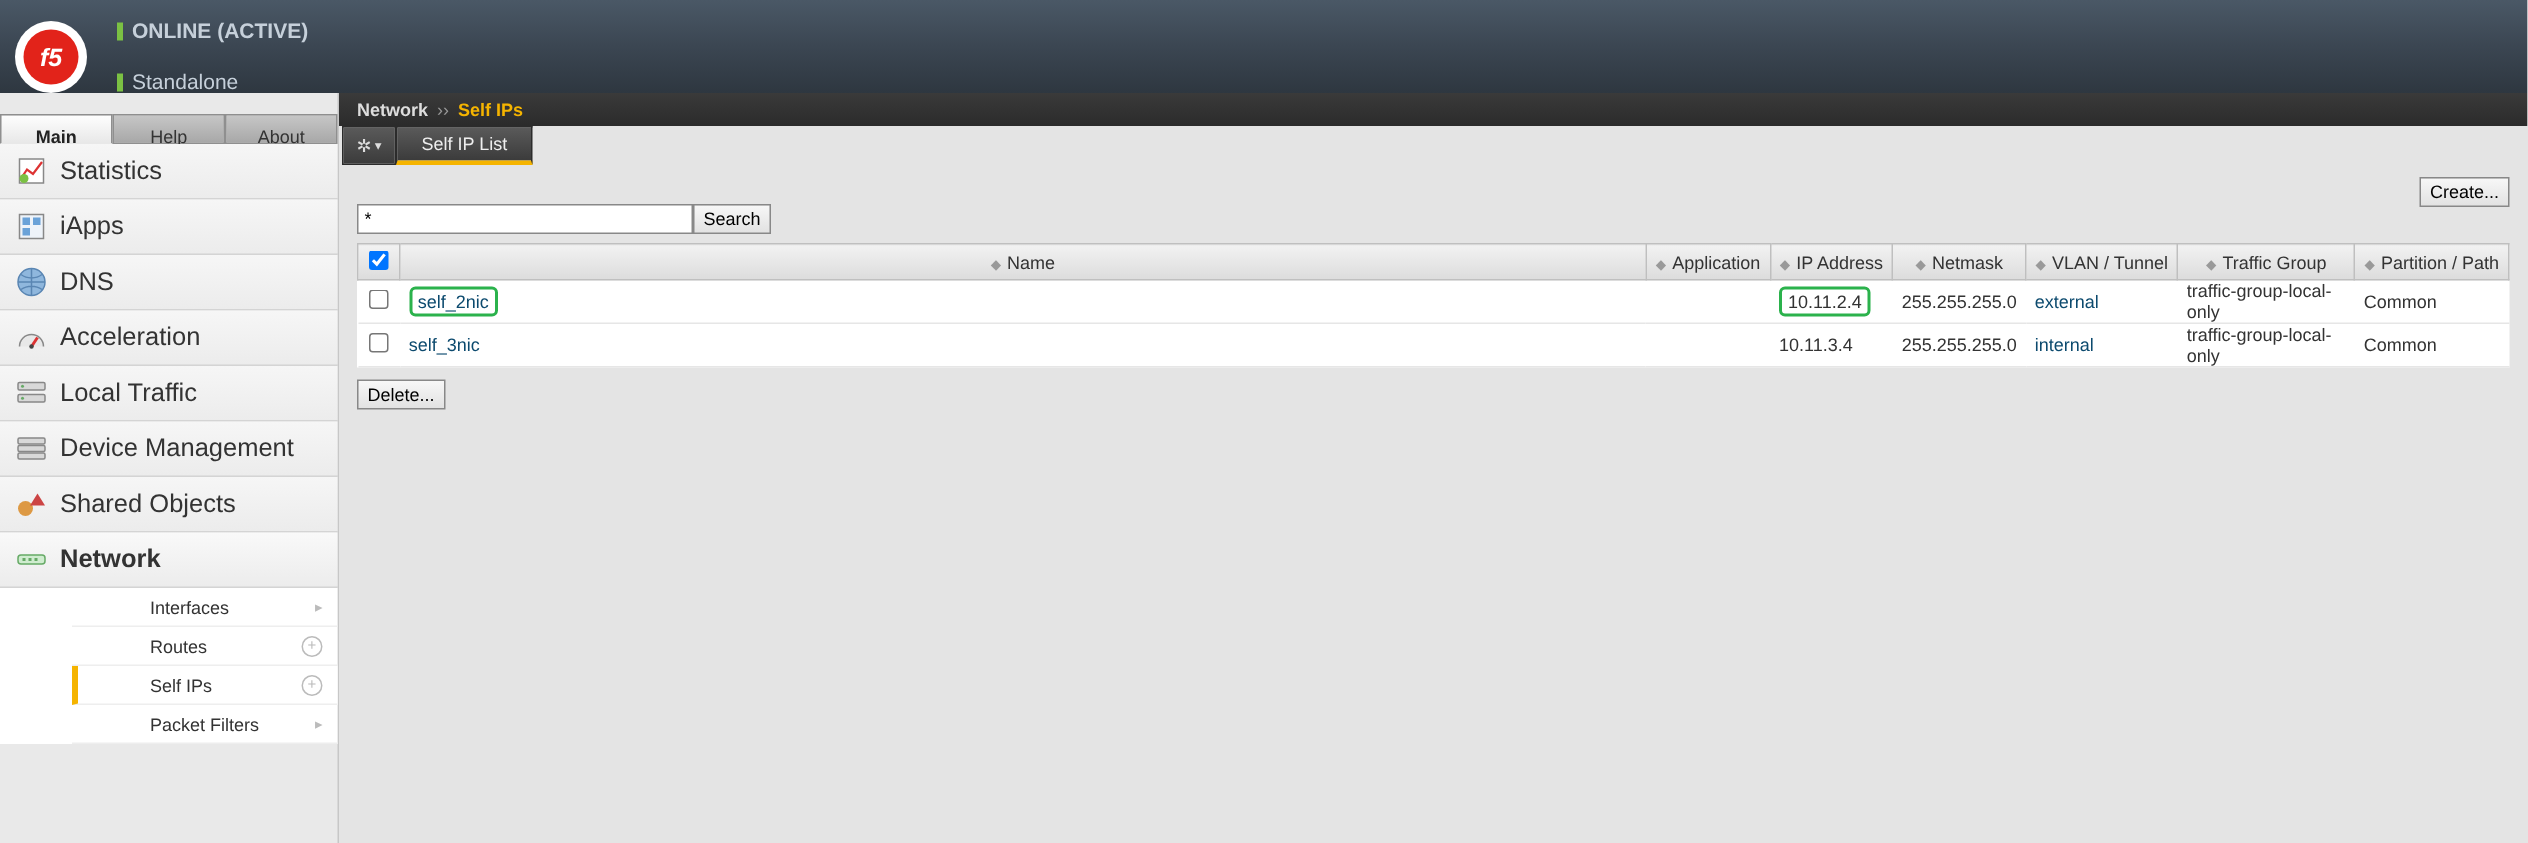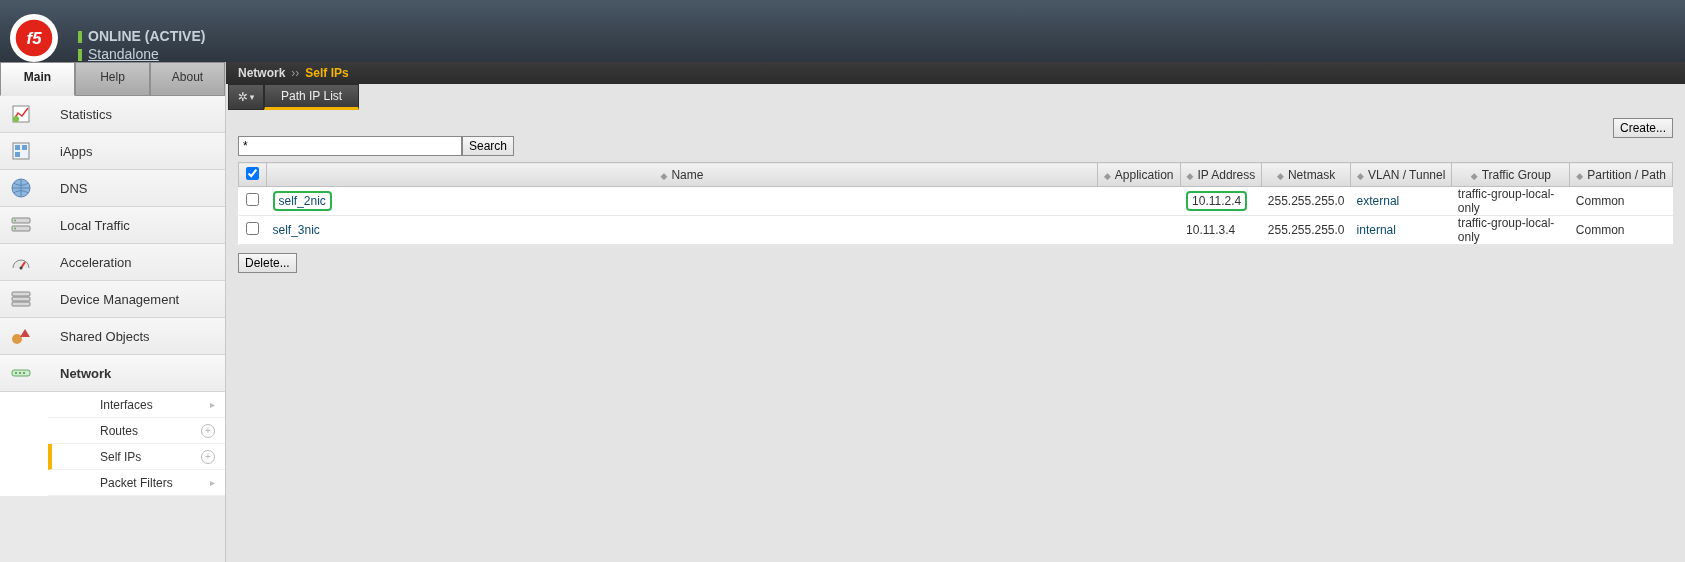--- a/index.html
+++ b/index.html
@@ -17,35 +17,35 @@
 .logo {
   width: 48px; height: 48px;
   background: #fff;
   border-radius: 50%;
   display: flex; align-items: center; justify-content: center;
   margin-right: 20px;
 }
 .logo svg { width: 40px; height: 40px; }
 .status-block { font-size: 14px; }
 .status-line1 { color: #c6d0da; font-weight: bold; }
-.status-line2 { color: #c6d0da; margin-top: 2px; text-decoration: underline; }
+.status-line2 { color: #c6d0da; margin-top: 18px; }
 .status-bar { display:inline-block; width:4px; height:12px; background:#7bc143; margin-right:6px; vertical-align:middle; }
 
 
 .body-wrap { display: flex; height: calc(100% - 62px); }
 
 
 .leftcol {
   width: 226px;
   background: #e9e9e9;
   border-right: 1px solid #c7c7c7;
   display: flex;
   flex-direction: column;
 }
-.tabs-row { display: flex; height: 34px; }
+.tabs-row { display: flex; height: 20px; margin-top: 14px; }
 .top-tab {
   flex: 1;
   text-align: center;
   line-height: 28px;
   font-size: 12px;
   background: linear-gradient(to bottom, #c6c6c6, #a8a8a8);
   border: 1px solid #8f8f8f;
   border-bottom: 1px solid #8f8f8f;
   color: #333;
   cursor: pointer;
@@ -58,23 +58,22 @@
 }
 
 .nav-section {
   display: flex;
   align-items: center;
   height: 37px;
   padding-left: 10px;
   border-bottom: 1px solid #d4d4d4;
   background: linear-gradient(to bottom, #f6f6f6, #ececec);
   color: #333;
-  font-size: 13px;
+  font-size: 17px;
   cursor: pointer;
-  gap: 20px;
 }
 .nav-section .icon-wrap {
   width: 22px; height: 22px;
   margin-right: 8px;
   display: flex; align-items: center; justify-content: center;
 }
 .nav-section.selected { background: linear-gradient(to bottom,#f9f9f9,#ececec); font-weight:bold; }
 
 .subnav { background: #fff; padding-left: 48px; }
 .subnav-item {
@@ -248,37 +247,37 @@
           <svg width="20" height="20" viewBox="0 0 20 20">
             <circle cx="10" cy="10" r="9" fill="#8fb7dd" stroke="#5a86b3"></circle>
             <path d="M1 10h18M10 1v18M3 5c4 3 10 3 14 0M3 15c4-3 10-3 14 0" stroke="#5a86b3" fill="none"></path>
           </svg>
         </span>
       <span>DNS</span>
     </div>
     <div class="nav-section">
       <span class="icon-wrap">
           <svg width="20" height="16" viewBox="0 0 20 16">
+            <path d="M2 14a8 8 0 0 1 16 0" fill="#e8e8e8" stroke="#888"></path>
+            <line x1="10" y1="14" x2="14" y2="8" stroke="#d33" stroke-width="2"></line>
+            <circle cx="10" cy="14" r="1.5" fill="#444"></circle>
+          </svg>
+        </span>
+      <span>Acceleration</span>
+    </div>
+    <div class="nav-section">
+      <span class="icon-wrap">
+          <svg width="20" height="16" viewBox="0 0 20 16">
             <rect x="1" y="1" width="18" height="5" rx="1" fill="#d8d8d8" stroke="#888"></rect>
             <rect x="1" y="9" width="18" height="5" rx="1" fill="#d8d8d8" stroke="#888"></rect>
             <circle cx="4" cy="3.5" r="1" fill="#6a6"></circle>
             <circle cx="4" cy="11.5" r="1" fill="#6a6"></circle>
           </svg>
         </span>
       <span>Local Traffic</span>
-    </div>
-    <div class="nav-section">
-      <span class="icon-wrap">
-          <svg width="20" height="16" viewBox="0 0 20 16">
-            <path d="M2 14a8 8 0 0 1 16 0" fill="#e8e8e8" stroke="#888"></path>
-            <line x1="10" y1="14" x2="14" y2="8" stroke="#d33" stroke-width="2"></line>
-            <circle cx="10" cy="14" r="1.5" fill="#444"></circle>
-          </svg>
-        </span>
-      <span>Acceleration</span>
     </div>
     <div class="nav-section">
       <span class="icon-wrap">
           <svg width="20" height="16" viewBox="0 0 20 16">
             <rect x="1" y="1" width="18" height="4" rx="1" fill="#d8d8d8" stroke="#888"></rect>
             <rect x="1" y="6" width="18" height="4" rx="1" fill="#d8d8d8" stroke="#888"></rect>
             <rect x="1" y="11" width="18" height="4" rx="1" fill="#d8d8d8" stroke="#888"></rect>
           </svg>
         </span>
       <span>Device Management</span>
@@ -327,21 +326,21 @@
     <div class="breadcrumb-bar">
       <span class="bc1">Network</span>
       <span class="sep">››</span>
       <span class="bc2">Self IPs</span>
     </div>
     <div class="subtab-bar">
       <div class="gear-tab">
         <span>✲</span>
         <span style="font-size:9px;margin-left:2px;">▾</span>
       </div>
-      <div class="sub-tab">Path IP List</div>
+      <div class="sub-tab">Self IP List</div>
     </div>
 
     <button class="btn create-btn">Create...</button>
 
     <div class="content-pad">
       <div class="search-row">
         <input class="search-input" value="*" style="">
         <button class="btn">Search</button>
       </div>
 

